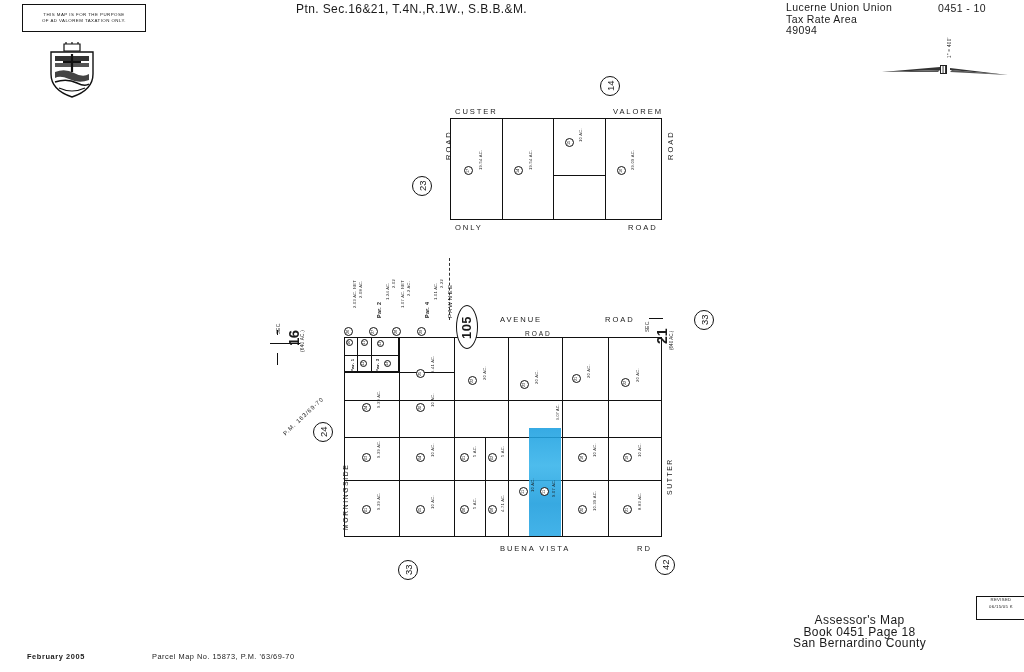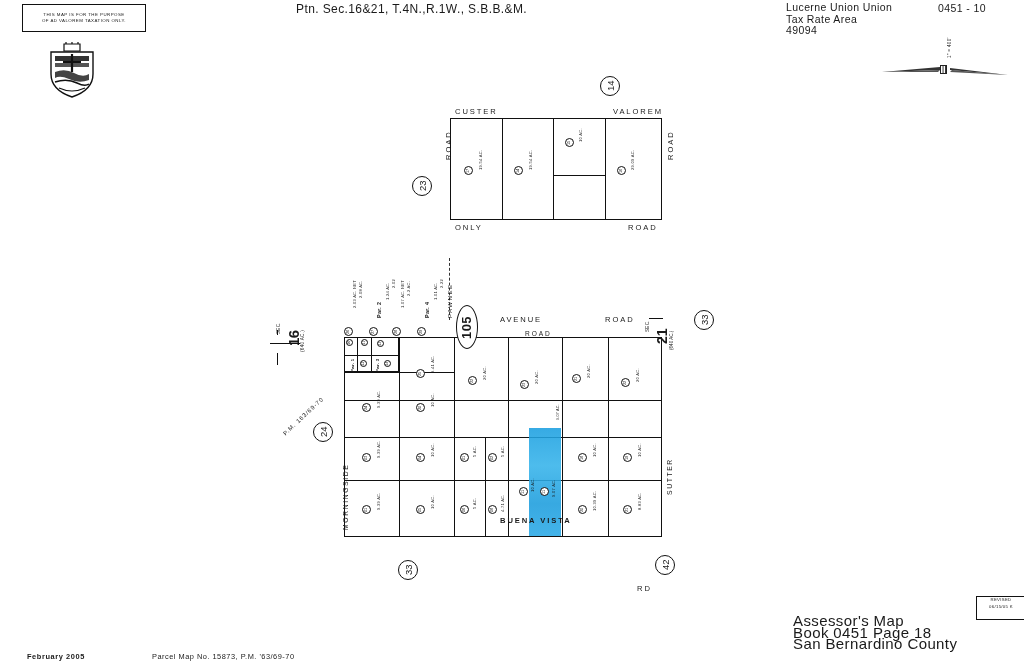--- a/index.html
+++ b/index.html
@@ -61,21 +61,21 @@
   .ln{background:#111;}
 
   
   #hl{left:529px;top:428px;width:32px;height:108px;
       background:linear-gradient(180deg,#1b9fe0 0%,#35b3ea 35%,#1c9ddd 70%,#2aa9e6 100%);
       opacity:.88;}
 
   
   #may{left:27px;top:652px;font-size:7.4px;letter-spacing:.6px;font-weight:bold;}
   #pmno{left:152px;top:652px;font-size:7.4px;letter-spacing:.5px;}
-  #amap{left:793px;top:615px;font-size:15px;line-height:11.6px;letter-spacing:.4px;}
+  #amap{left:793px;top:615px;font-size:12px;line-height:11.6px;letter-spacing:.4px;text-align:center;}
   #revbox{left:976px;top:596px;width:48px;height:22px;border:1px solid #111;
           border-right:none;}
   #revbox div{font-size:4.3px;letter-spacing:.3px;text-align:center;line-height:6.5px;}
 
   
   #pmdiag{left:282px;top:432px;font-size:6px;letter-spacing:.9px;white-space:nowrap;
      transform:rotate(-43deg);transform-origin:left top;}
 
   
   #sec16{left:276px;top:318px;}
@@ -349,22 +349,22 @@
     <span>11</span>
   </div>
 <div class="abs acv" style="left:551px;top:497px;">9.07 AC.</div>
 <div class="abs acv" style="left:556px;top:420px;font-size:3.6px;">9.07 AC.</div>
 
 <div class="abs rd" style="left:500px;top:315px;">AVENUE</div>
 <div class="abs rd" style="left:605px;top:315px;">ROAD</div>
 <div class="abs rd" style="left:525px;top:330px;font-size:6.6px;">ROAD</div>
 <div class="abs rdv" style="left:342px;top:530px;font-size:6.8px;letter-spacing:1.6px;">MORNINGSIDE</div>
 <div class="abs rdv" style="left:666px;top:495px;font-size:6.8px;letter-spacing:1.6px;">SUTTER</div>
-<div class="abs rd" style="left:500px;top:516px;font-weight:bold;">BUENA VISTA</div>
-<div class="abs rd" style="left:637px;top:544px;margin-top:40px;">RD</div>
+<div class="abs rd" style="left:500px;top:544px;">BUENA VISTA</div>
+<div class="abs rd" style="left:637px;top:544px;">RD</div>
 
 <div class="abs" id="oval105">
     <span>105</span>
   </div>
 
 <div class="abs" style="left:645px;top:312px;">
   <div class="abs" style="left:0px;top:20px;font-size:4.6px;letter-spacing:.3px;transform:rotate(-90deg);transform-origin:left top;white-space:nowrap;">SEC.</div>
   <div class="abs" style="left:9px;top:32px;font-size:14px;font-weight:bold;transform:rotate(-90deg);transform-origin:left top;">21</div>
   <div class="abs" style="left:24px;top:38px;font-size:4.6px;transform:rotate(-90deg);transform-origin:left top;white-space:nowrap;">(640 AC.)</div>
   <div class="abs ln" style="left:4px;top:6px;width:14px;height:1px;"></div>

